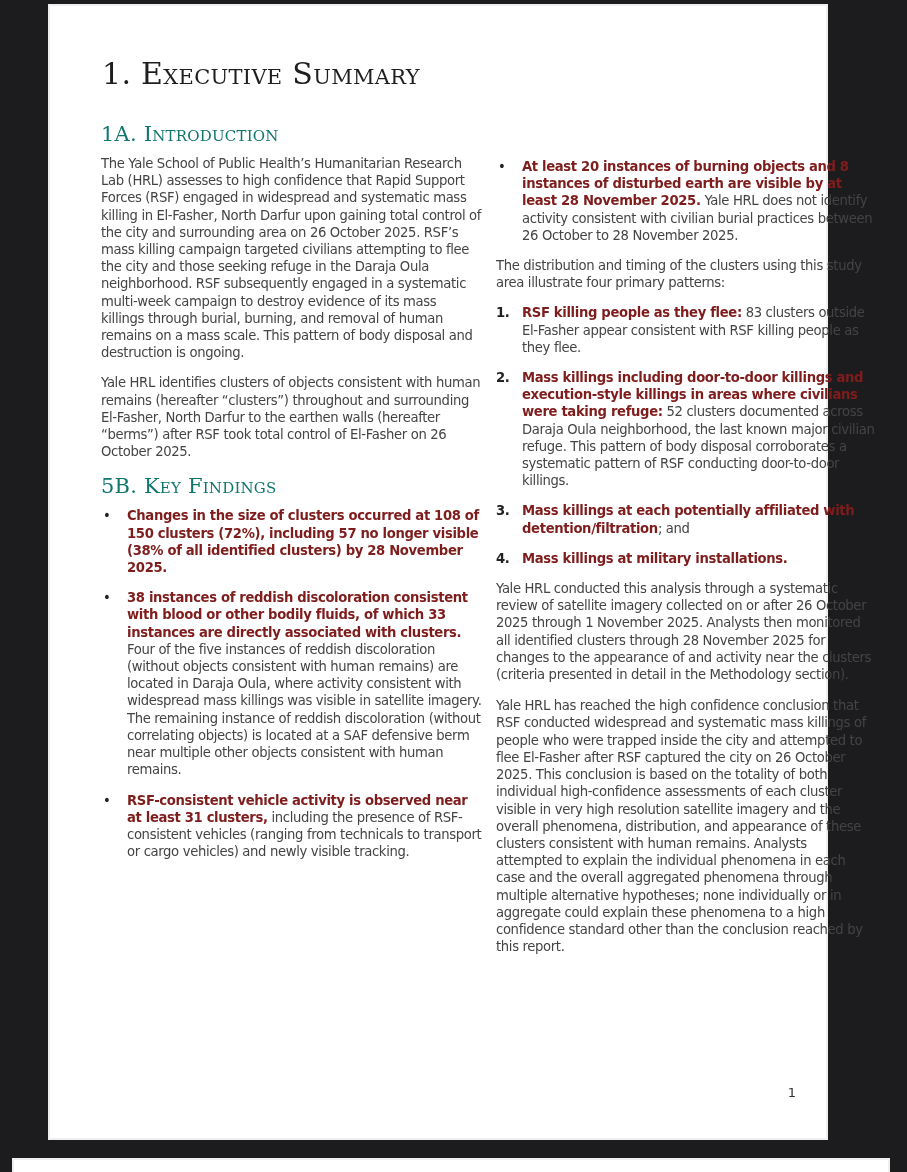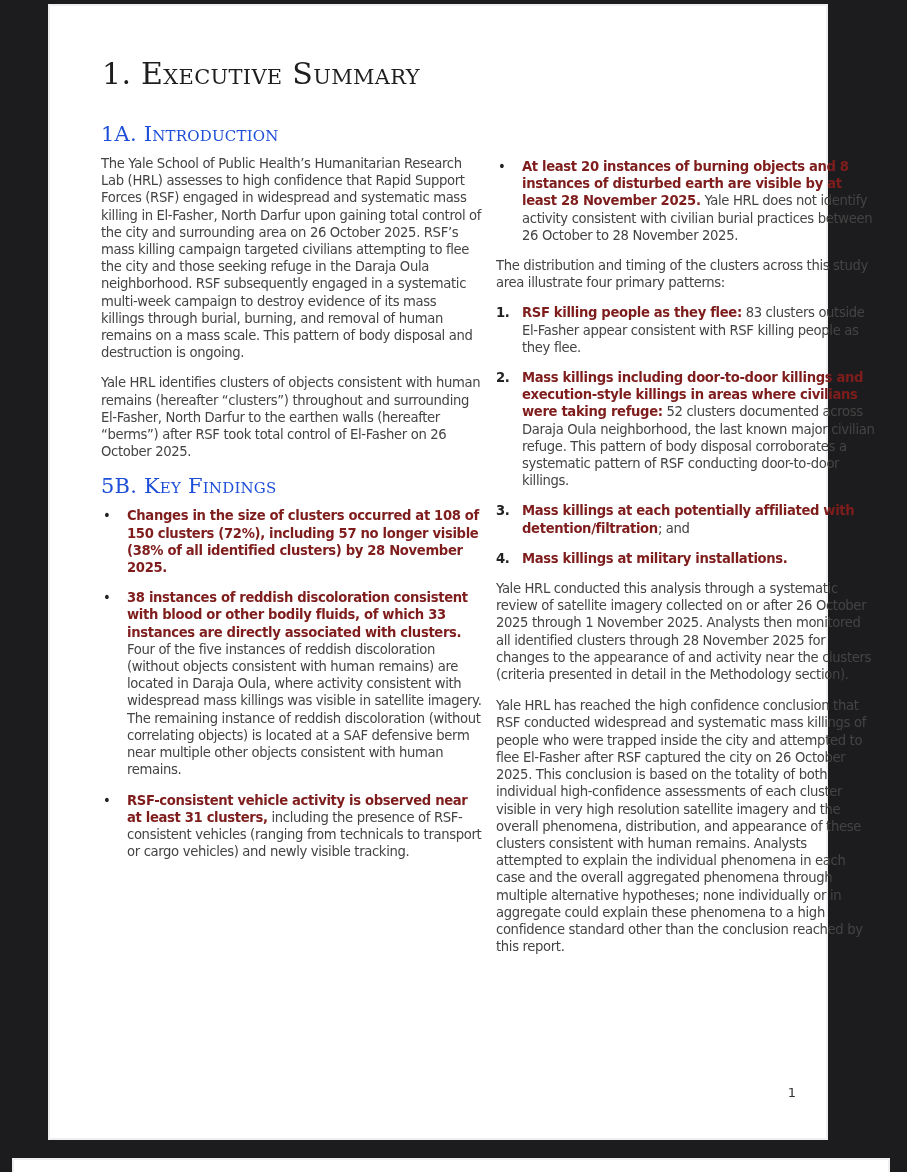--- a/index.html
+++ b/index.html
@@ -42,21 +42,21 @@
     font-size: 13.2px;
     line-height: 17.2px;
   }
   .col.left { left: 51px; width: 382px; }
   .col.right { left: 446px; width: 380px; top: 152px; }
   h2.section {
     font-family: "DejaVu Serif", serif;
     font-weight: normal;
     font-size: 21px;
     line-height: 26px;
-    color: #1d4ed8;
+    color: #0f766e;
     font-variant: small-caps;
     letter-spacing: 0.2px;
     white-space: nowrap;
     margin-bottom: 8px;
   }
   p.body { margin-bottom: 13px; letter-spacing: -0.35px; }
   ul.bullets, ol.numbers { list-style: none; }
   ul.bullets li, ol.numbers li {
     position: relative;
     padding-left: 26px;
@@ -107,21 +107,21 @@
     </ul>
   </div>
 
   <div class="col right">
     <ul class="bullets">
       <li>
         <span class="marker">•</span>
         <b>At least 20 instances of burning objects and 8 instances of disturbed earth are visible by at least 28 November 2025.</b><span> Yale HRL does not identify activity consistent with civilian burial practices between 26 October to 28 November 2025.</span>
       </li>
     </ul>
-    <p class="body" style="margin-top:4px;">The distribution and timing of the clusters across this study area illustrate four primary patterns:</p>
+    <p class="body" style="margin-top:4px;">The distribution and timing of the clusters using this study area illustrate four primary patterns:</p>
 
     <ol class="numbers">
       <li>
         <span class="marker">1.</span>
         <b>RSF killing people as they flee:</b><span> 83 clusters outside El-Fasher appear consistent with RSF killing people as they flee.</span>
       </li>
       <li>
         <span class="marker">2.</span>
         <b>Mass killings including door-to-door killings and execution-style killings in areas where civilians were taking refuge:</b><span> 52 clusters documented across Daraja Oula neighborhood, the last known major civilian refuge. This pattern of body disposal corroborates a systematic pattern of RSF conducting door-to-door killings.</span>
       </li>

